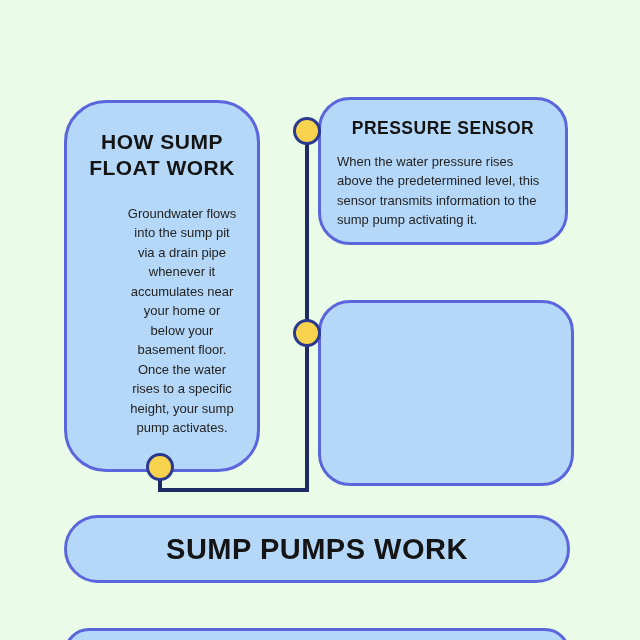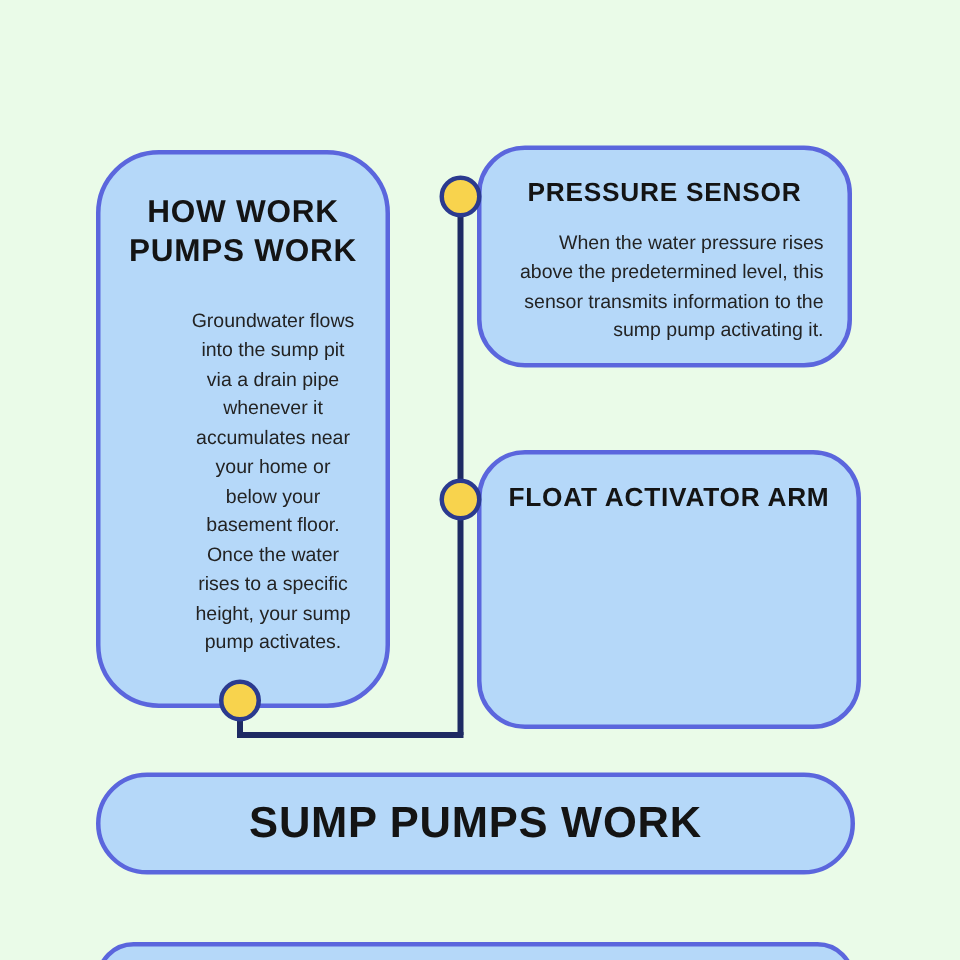--- a/index.html
+++ b/index.html
@@ -45,21 +45,21 @@
   .card-float .card-title{font-size:17.5px;margin-bottom:10px;}
   .card-banner .card-title{font-size:29px;margin:0;letter-spacing:0.5px;}
 
   .card-body{
     font-size:13px;
     color:#232323;
     line-height:1.5;
     margin:0;
   }
   .card-intro .card-body{text-align:center;padding:0 4px;margin-left:40px;}
-  .card-pressure .card-body,.card-float .card-body{text-align:right;}
+  .card-pressure .card-body,.card-float .card-body{text-align:left;}
 
   
   .node{
     position:absolute;
     width:28px;height:28px;
     border-radius:50%;
     background:#f8d34d;
     border:3px solid #2b3a8f;
     box-sizing:border-box;
     z-index:3;
@@ -71,31 +71,30 @@
 </head>
 <body>
 
 <div class="stage">
 
   <div class="line line-v-right"></div>
   <div class="line line-h-bottom"></div>
   <div class="line line-v-left"></div>
 
   <div class="card card-intro">
-    <h2 class="card-title">HOW WORK PUMPS WORK</h2>
+    <h2 class="card-title">HOW SUMP FLOAT WORK</h2>
     <p class="card-body">Groundwater flows into the sump pit via a drain pipe whenever it accumulates near your home or below your basement floor. Once the water rises to a specific height, your sump pump activates.</p>
   </div>
 
   <div class="card card-pressure">
     <h2 class="card-title">PRESSURE SENSOR</h2>
     <p class="card-body">When the water pressure rises above the predetermined level, this sensor transmits information to the sump pump activating it.</p>
   </div>
 
   <div class="card card-float">
-    <h2 class="card-title">FLOAT ACTIVATOR ARM</h2>
   </div>
 
   <div class="card card-banner">
     <h2 class="card-title">SUMP PUMPS WORK</h2>
   </div>
 
   <div class="card card-cut"></div>
 
   <div class="node node-pressure"></div>
   <div class="node node-float"></div>

